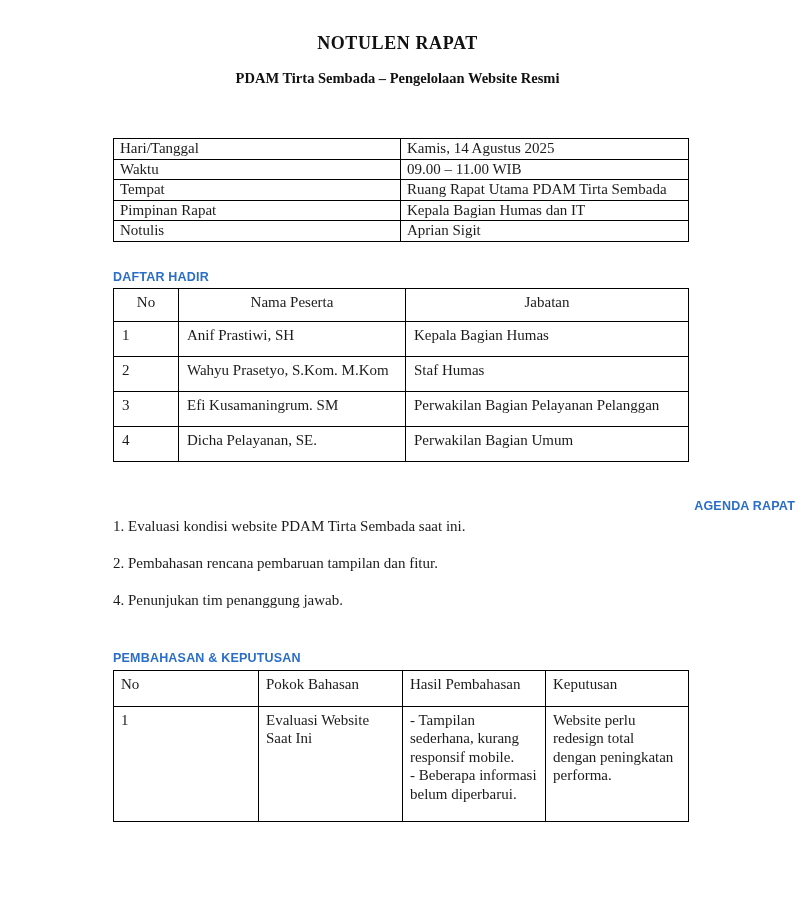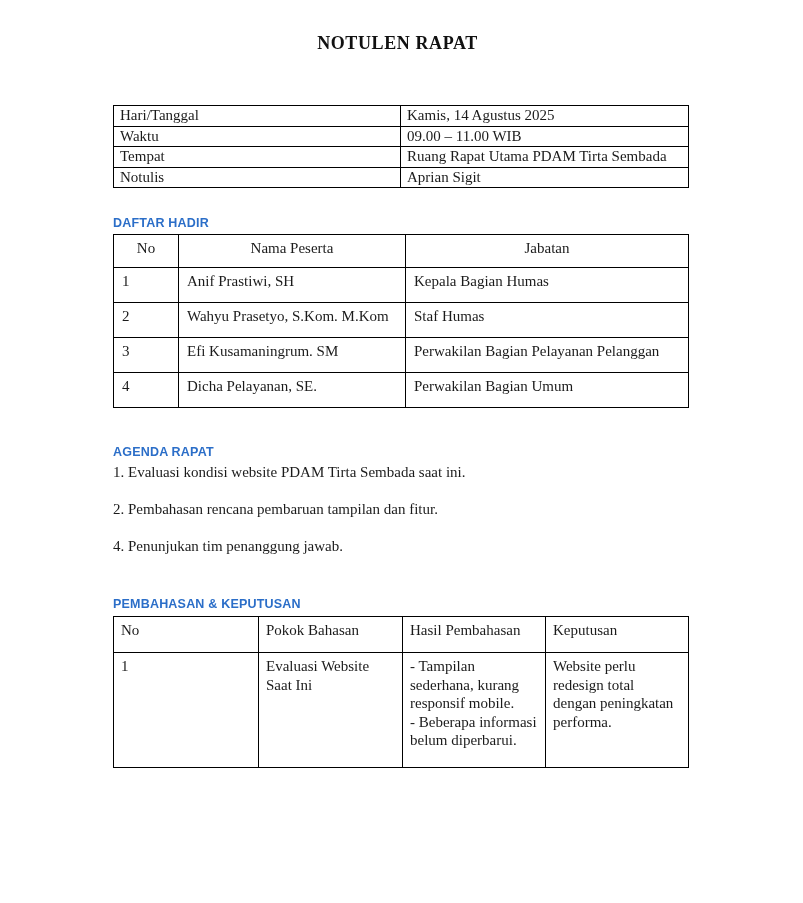--- a/index.html
+++ b/index.html
@@ -52,21 +52,21 @@
   
   .section-heading {
     margin-left: 113px;
     font-family: "Liberation Sans", sans-serif;
     font-size: 12.5px;
     font-weight: bold;
     color: #2B6EC8;
     letter-spacing: 0.2px;
   }
   .attendance-heading { margin-top: 28px; }
-  .agenda-heading { margin-top: 37px; }
+  .agenda-heading { margin-top: 37px; text-align: right; }
   .discussion-heading { margin-top: 42px; }
   
   .attendance-table { margin-top: 4px; }
   .attendance-table th {
     padding: 5px 8px 4px;
     height: 33px;
     text-align: center;
     line-height: 17px;
   }
   .attendance-table td {
@@ -97,38 +97,43 @@
     line-height: 18.6px;
   }
   .pre-line { white-space: pre-line; }
 </style>
 </head>
 <body>
 
 <div class="page">
 
   <div class="doc-title">NOTULEN RAPAT</div>
+  <div class="doc-subtitle">PDAM Tirta Sembada – Pengelolaan Website Resmi</div>
 
   <table class="info-table">
     <colgroup>
         <col style="width:287px">
         <col style="width:288px">
       </colgroup>
     <tbody>
       <tr>
         <td>Hari/Tanggal</td>
         <td>Kamis, 14 Agustus 2025</td>
       </tr>
       <tr>
         <td>Waktu</td>
         <td>09.00 – 11.00 WIB</td>
       </tr>
       <tr>
         <td>Tempat</td>
         <td>Ruang Rapat Utama PDAM Tirta Sembada</td>
+      </tr>
+      <tr>
+        <td>Pimpinan Rapat</td>
+        <td>Kepala Bagian Humas dan IT</td>
       </tr>
       <tr>
         <td>Notulis</td>
         <td>Aprian Sigit</td>
       </tr>
     </tbody>
   </table>
 
   <div class="section-heading attendance-heading">DAFTAR HADIR</div>
 

